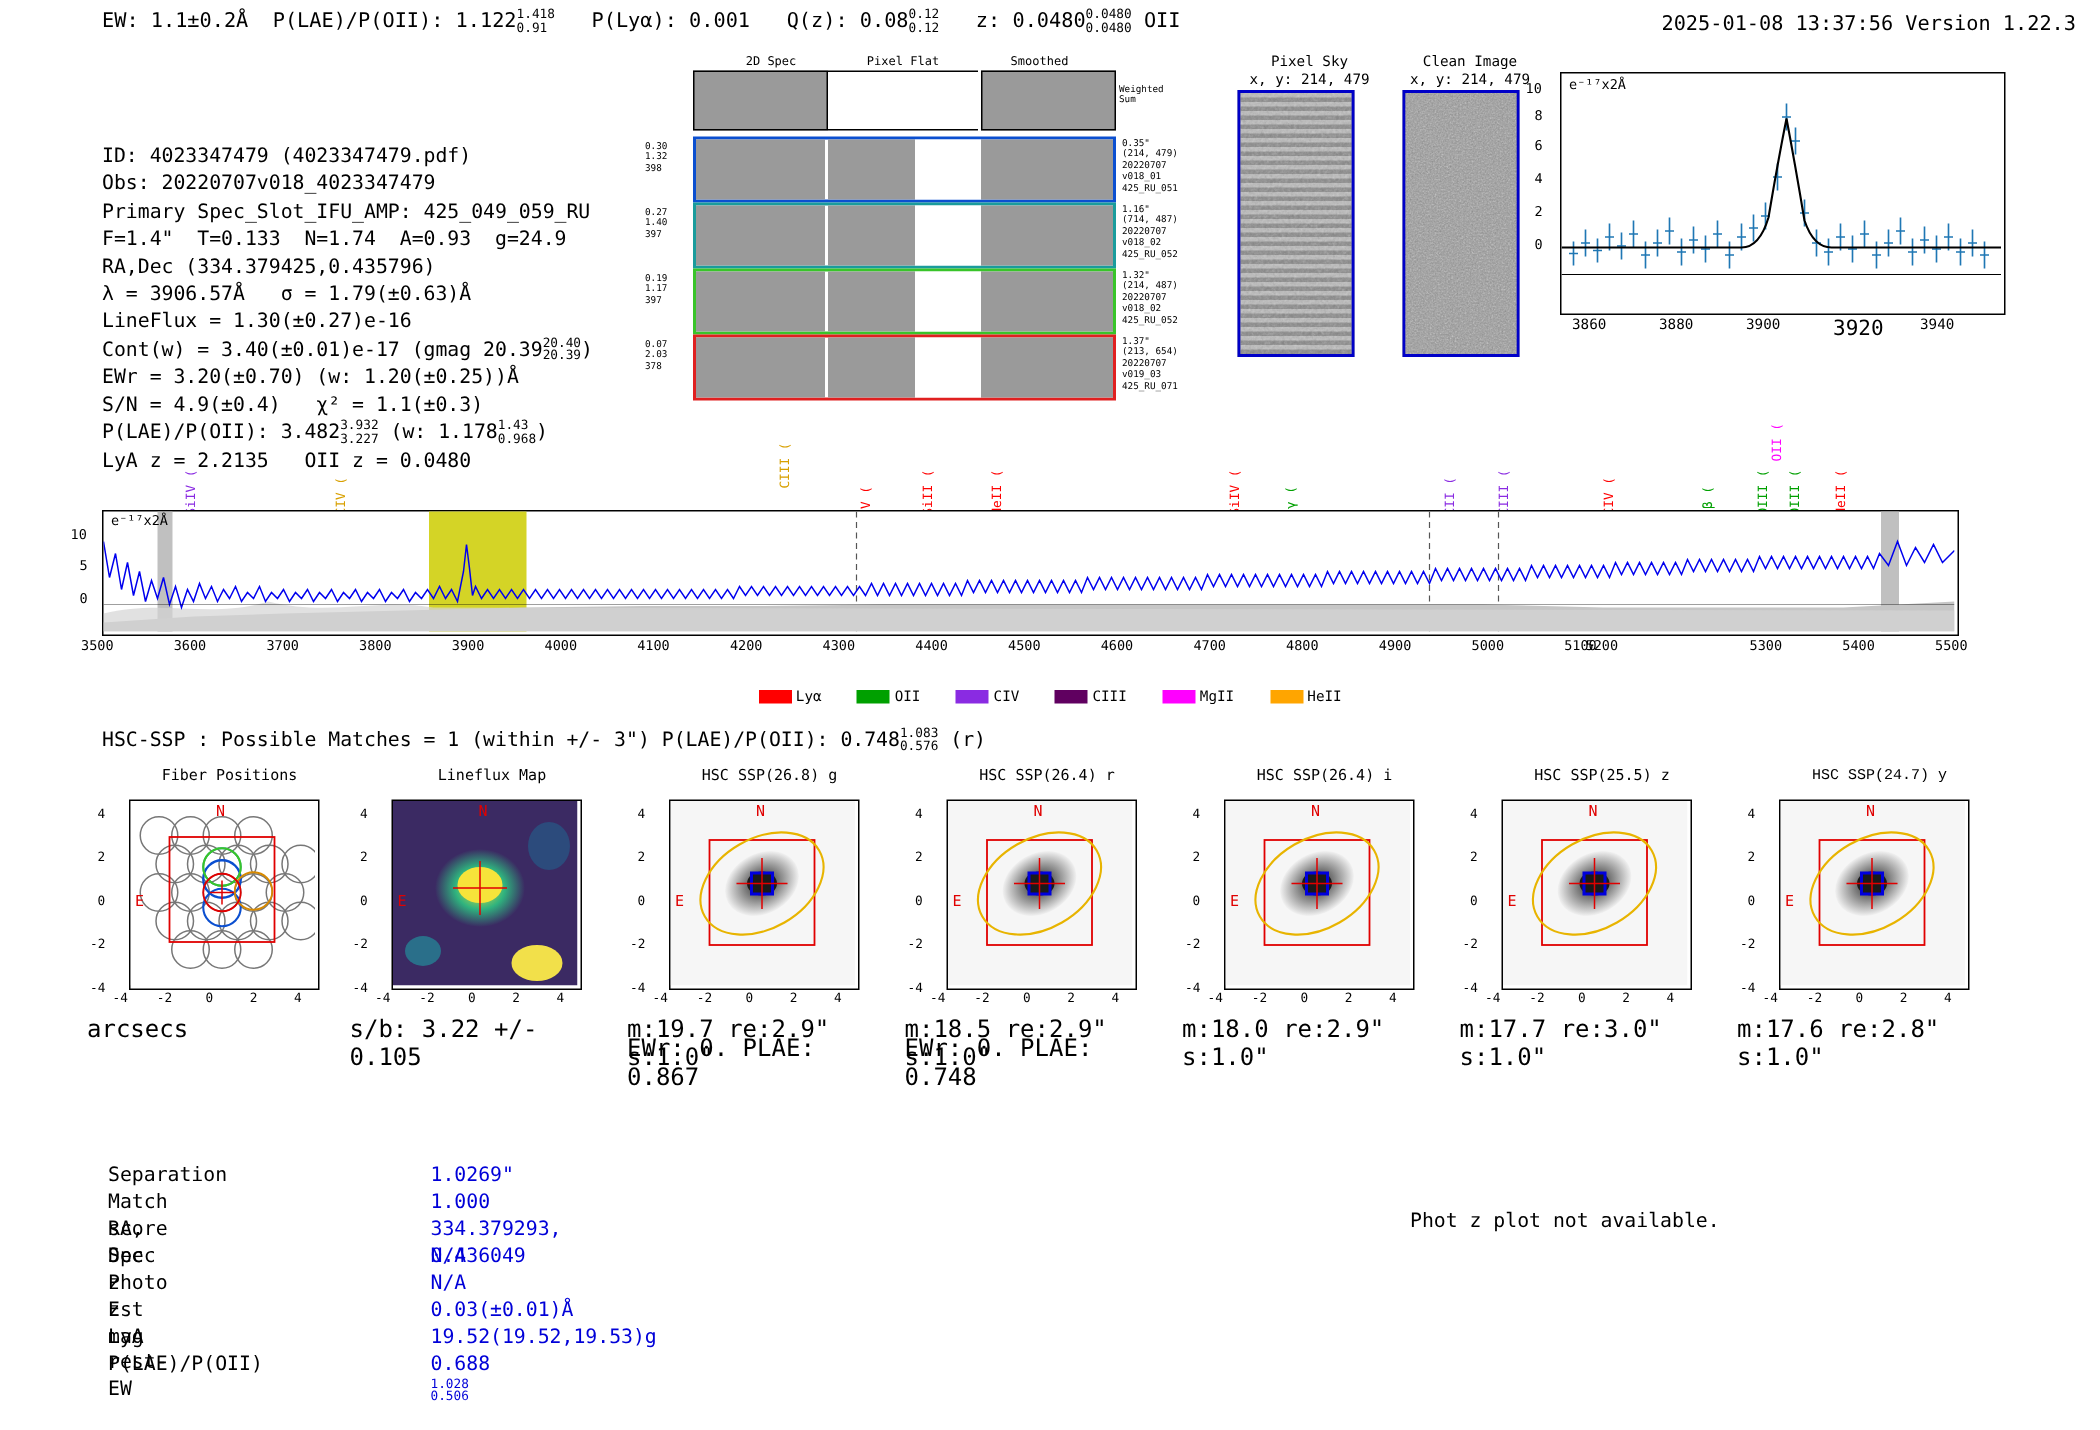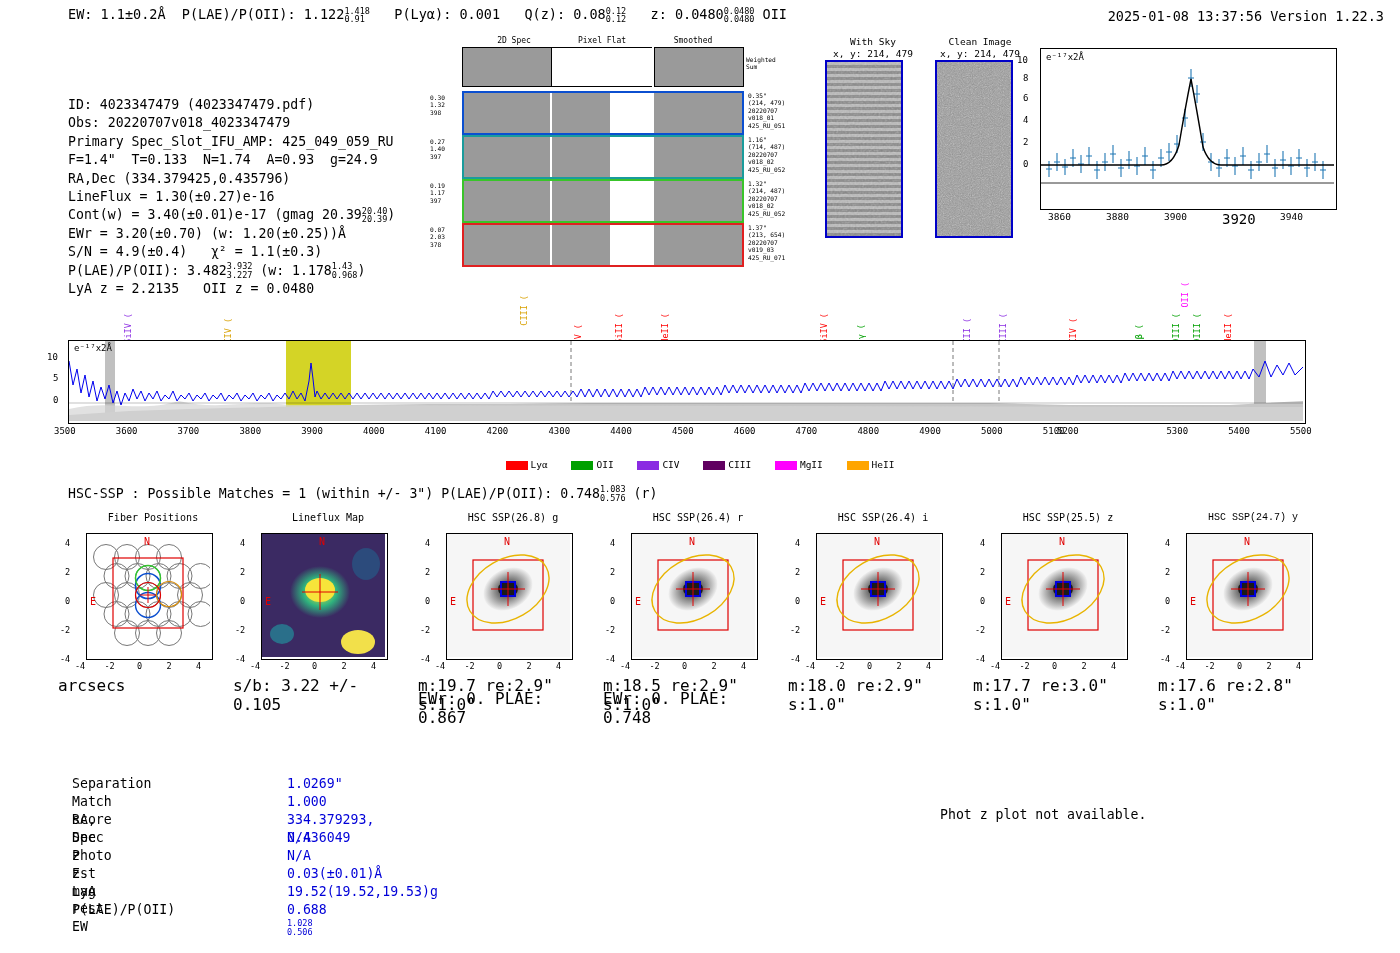--- a/index.html
+++ b/index.html
@@ -63,20 +63,21 @@
   <span>OII</span>
 </div>
 <div class="abs" id="datestamp">2025-01-08 13:37:56  Version 1.22.3</div>
 
 <div class="abs" id="info">
   <div>ID: 4023347479 (4023347479.pdf)</div>
   <div>Obs: 20220707v018_4023347479</div>
   <div>Primary Spec_Slot_IFU_AMP: 425_049_059_RU</div>
   <div>F=1.4"  T=0.133  N=1.74  A=0.93  g=24.9</div>
   <div>RA,Dec (334.379425,0.435796)</div>
+  <div>λ = 3906.57Å   σ = 1.79(±0.63)Å</div>
   <div>LineFlux = 1.30(±0.27)e-16</div>
   <div><span>Cont(w) = 3.40(±0.01)e-17 (gmag 20.39</span><span class="stack"><i>20.40</i><i>20.39</i></span><span>)</span></div>
   <div>EWr = 3.20(±0.70) (w: 1.20(±0.25))Å</div>
   <div>S/N = 4.9(±0.4)   χ² = 1.1(±0.3)</div>
   <div><span>P(LAE)/P(OII): 3.482</span><span class="stack"><i>3.932</i><i>3.227</i></span>&nbsp;<span>(w: 1.178</span><span class="stack"><i>1.43</i><i>0.968</i></span><span>)</span></div>
   <div>LyA z = 2.2135   OII z = 0.0480</div>
 </div>
 
 <div class="abs" id="spec2d">
   <div class="abs" style="left:15px;top:0;width:78px;">
@@ -168,21 +169,21 @@
   <div class="abs lbl-sm" style="left:288px;top:188px;">
     <div>1.37"</div>
       <div>(213, 654)</div>
       <div>20220707</div>
       <div>v019_03</div>
       <div>425_RU_071</div>
   </div>
 </div>
 
 <div class="abs" style="top:36px;left:823px;width:100px;">
-  <div class="cut-title">With Sky</div>
+  <div class="cut-title">Pixel Sky</div>
   <div class="cut-title">x, y: 214, 479</div>
 </div>
 <div class="abs noise" style="top:60px;left:825px;width:78px;height:178px;border:2px solid #0000c8;box-sizing:border-box;">
   <svg width="74" height="174" style="display:block">
     <defs>
         <pattern id="stripes" width="6" height="6" patternUnits="userSpaceOnUse">
       <rect width="6" height="6" fill="#888"></rect>
           <rect width="6" height="3" fill="#bbb"></rect>
         </pattern>
       <filter id="f1">

